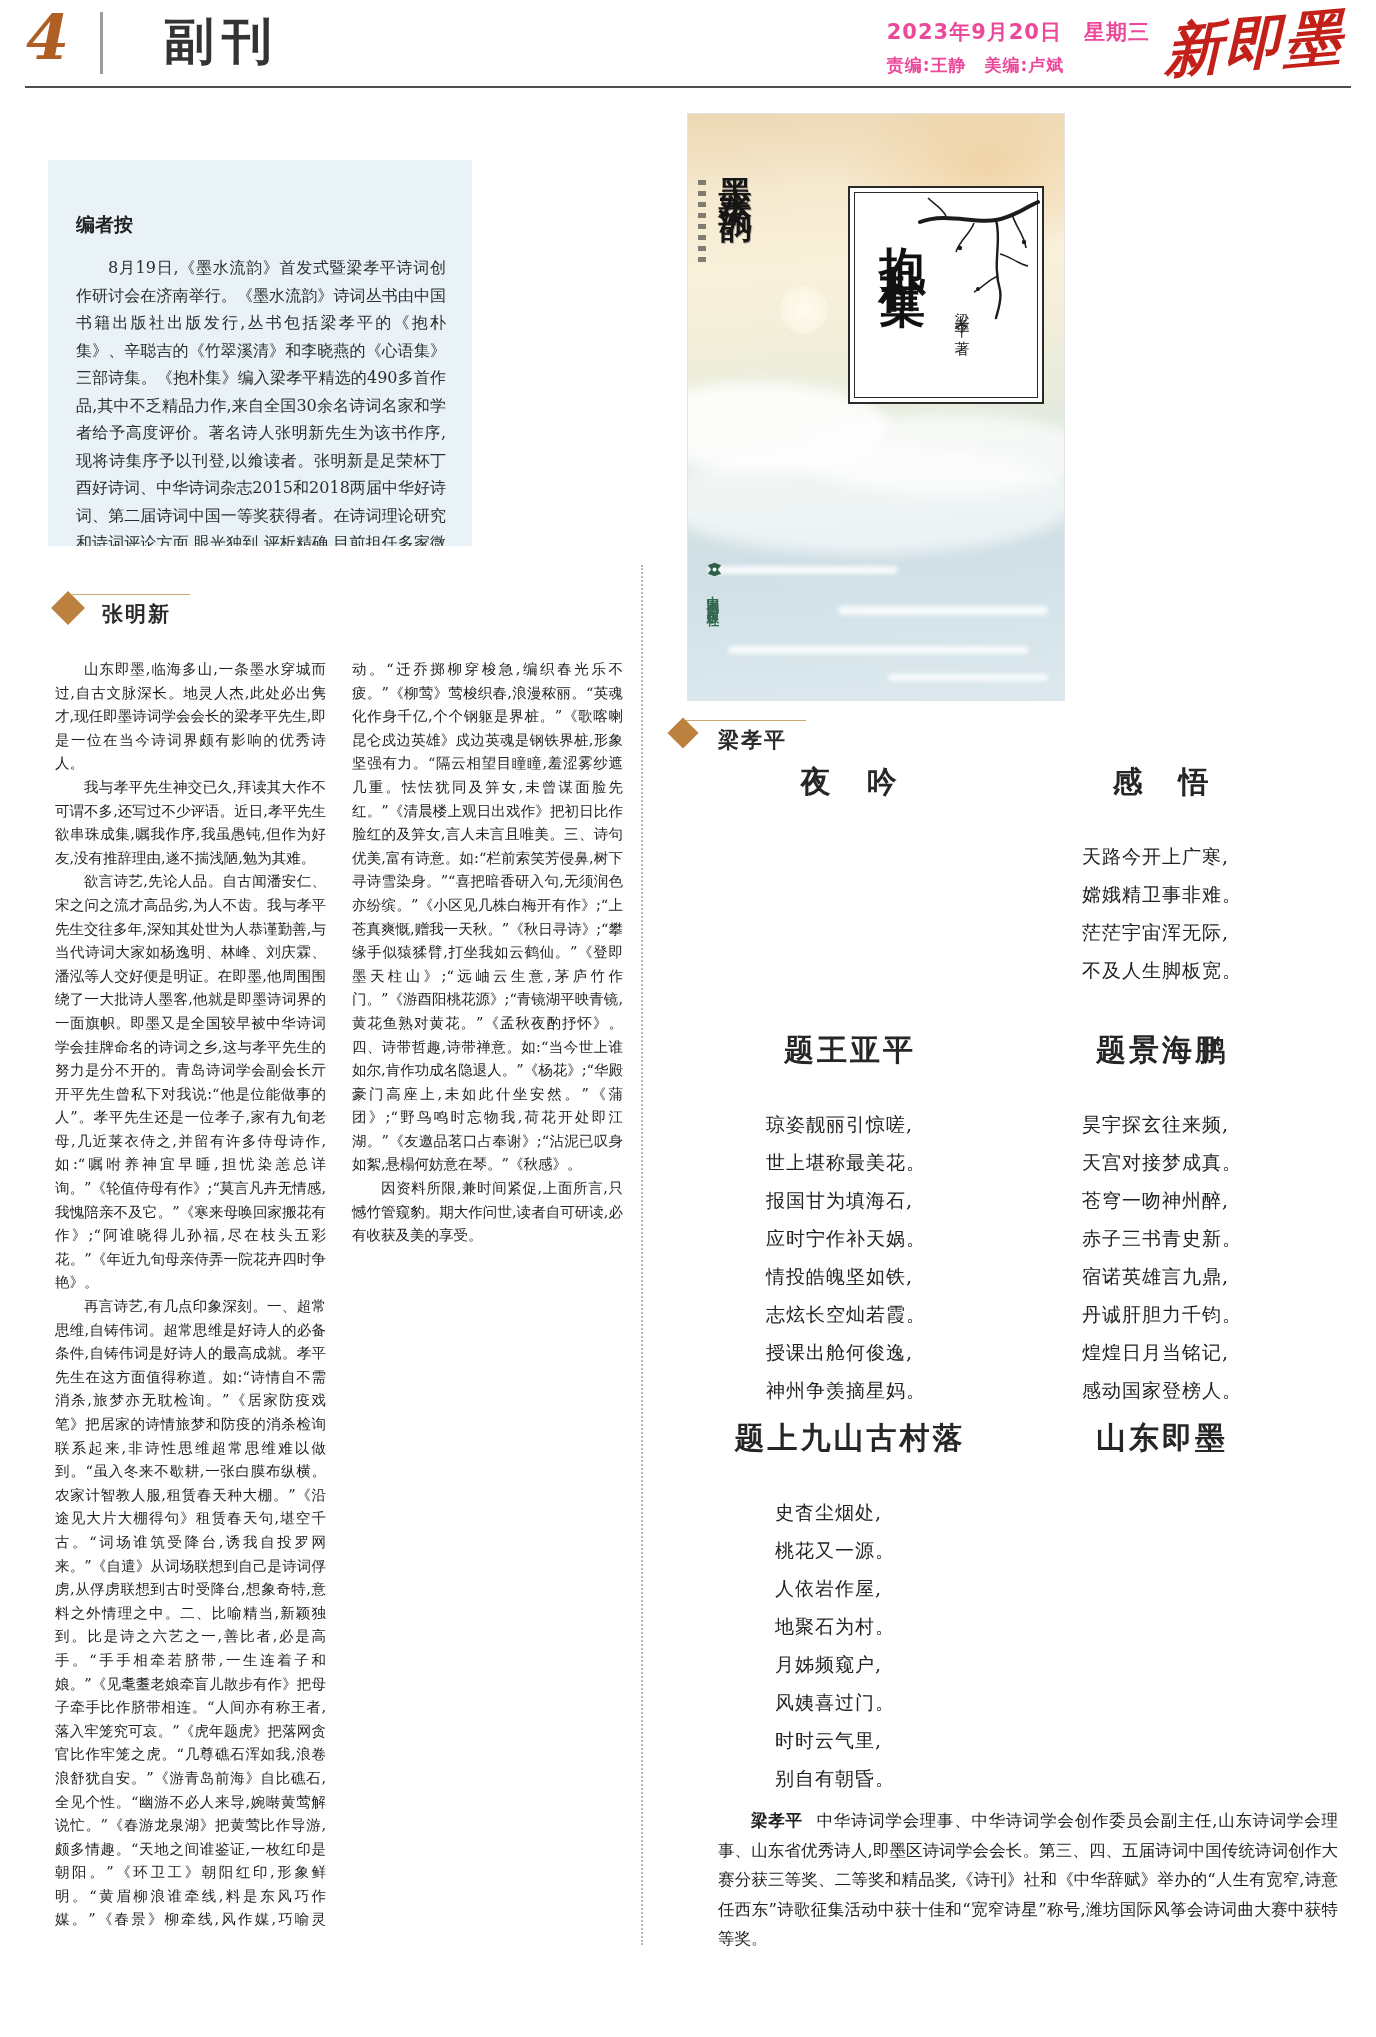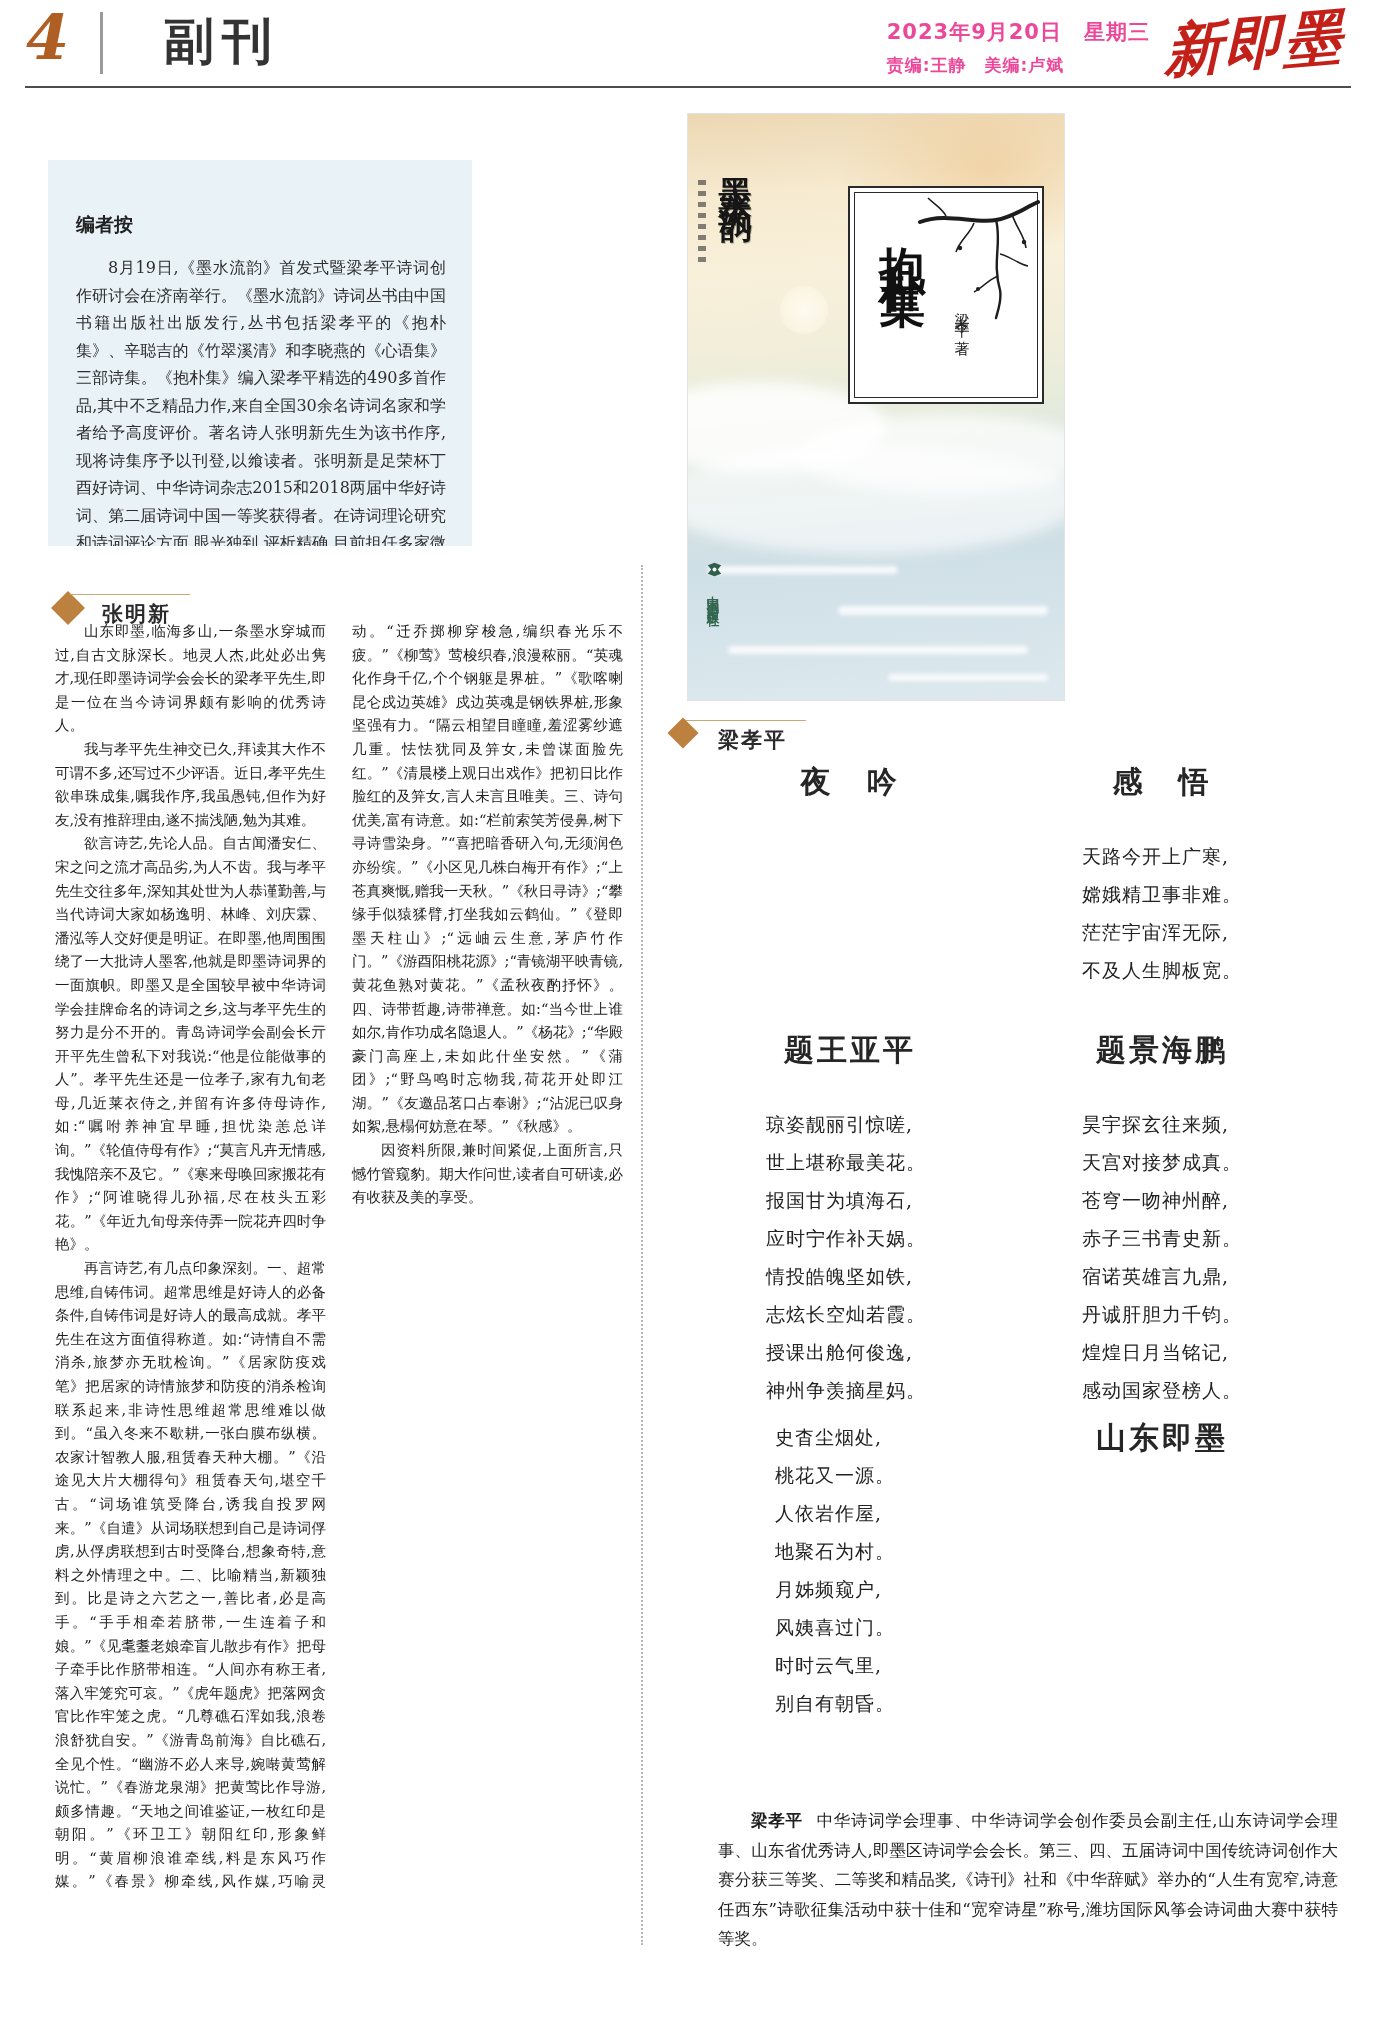--- a/index.html
+++ b/index.html
@@ -44,21 +44,21 @@
     transform:rotate(45deg); top:6px; left:0;
   }
   .byline-line { position:absolute; left:14px; top:4px; width:120px; height:1px; background:#c9a873; }
   .byline-name {
     position:absolute; left:46px; top:10px; font-family:Liberation Serif, serif;
     font-weight:bold; font-size:21px; color:#2b2b2b; letter-spacing:2px; white-space:nowrap;
   }
 
   
   .article {
-    position:absolute; left:55px; top:620px; width:568px; height:1285px;
+    position:absolute; left:55px; top:658px; width:568px; height:1285px;
     column-count:2; column-gap:26px; column-fill:auto; overflow:hidden;
   }
   .article p { font-size:14.5px; line-height:23.6px; text-align:justify; text-indent:2em; color:#1f1f1f; }
   .col-divider { position:absolute; left:641px; top:565px; height:1380px; width:0; border-left:2px dotted #b5b5b5; }
 
   
   .cover {
     position:absolute; left:688px; top:114px; width:376px; height:586px; overflow:hidden;
     background:linear-gradient(176deg,#ecd7b2 0%,#f6ead0 14%,#f9f0da 26%,#f2eeda 38%,#e7ecdc 50%,#d9e5e2 62%,#cfdfe6 74%,#d5e4ea 86%,#dde9ee 100%);
     box-shadow:0 0 0 1px #e3e3e3;
@@ -242,20 +242,21 @@
       <div class="poem-line">天宫对接梦成真。</div>
       <div class="poem-line">苍穹一吻神州醉,</div>
       <div class="poem-line">赤子三书青史新。</div>
       <div class="poem-line">宿诺英雄言九鼎,</div>
       <div class="poem-line">丹诚肝胆力千钧。</div>
       <div class="poem-line">煌煌日月当铭记,</div>
       <div class="poem-line">感动国家登榜人。</div>
     </div>
 </div>
 <div class="poem pad75" style="left:700px; top:1418px;">
+  <div class="poem-title">题上九山古村落</div>
   <div class="poem-lines">
       <div class="poem-line">史杳尘烟处,</div>
       <div class="poem-line">桃花又一源。</div>
       <div class="poem-line">人依岩作屋,</div>
       <div class="poem-line">地聚石为村。</div>
       <div class="poem-line">月姊频窥户,</div>
       <div class="poem-line">风姨喜过门。</div>
       <div class="poem-line">时时云气里,</div>
       <div class="poem-line">别自有朝昏。</div>
     </div>

